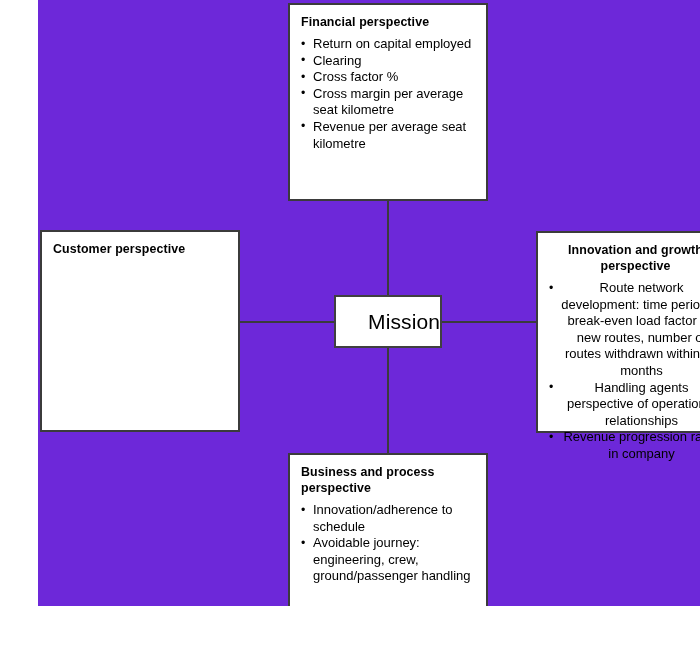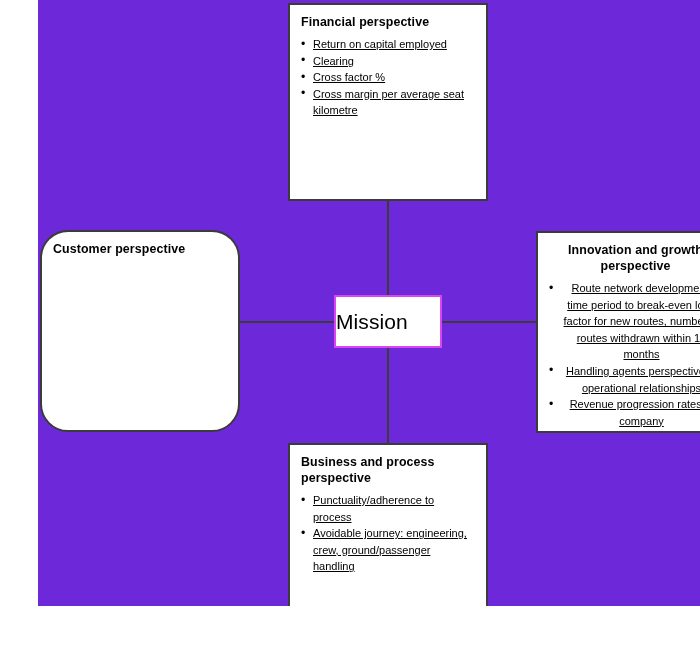--- a/index.html
+++ b/index.html
@@ -43,60 +43,59 @@
     letter-spacing: 0.1px;
     margin: 0 0 6px 0;
   }
   .pbox-list {
     list-style: none;
     margin: 0;
     padding: 0;
   }
   .pbox-list li {
     position: relative;
-    font-size: 11px;
+    font-size: 13px;
     line-height: 16.6px;
     padding-left: 12px;
     margin-bottom: 0px;
-    text-decoration: underline;
   }
   .pbox-list li::before {
     content: "\2022";
     position: absolute;
     left: 0;
     top: -0.5px;
     font-size: 12.4px;
     line-height: 16.6px;
   }
 
   
   #box-financial {
     left: 250px; top: 3px; width: 200px; height: 198px;
   }
   #box-customer {
-    left: 2px; top: 230px; width: 200px; height: 202px; border-radius: 28px;
+    left: 2px; top: 230px; width: 200px; height: 202px;
   }
   #box-innovation {
     left: 498px; top: 231px; width: 199px; height: 202px; text-align: center;
   }
   #box-business {
-    left: 250px; top: 443px; width: 200px; height: 198px;
+    left: 250px; top: 453px; width: 200px; height: 198px;
   }
 
   
   #box-mission {
     position: absolute;
     left: 296px; top: 295px;
     width: 108px; height: 53px;
     box-sizing: border-box;
-    border: 2px solid #d946ef;
+    border: 2px solid #404040;
     background: #ffffff;
     display: flex;
     align-items: center;
-    justify-content: flex-start;
+    justify-content: flex-end;
     z-index: 3;
   }
   #box-mission .mission-label {
     font-size: 21px;
     line-height: 24px;
     font-weight: normal;
     letter-spacing: 0.1px;
   }
 
   
@@ -115,20 +114,21 @@
   <div class="connector horizontal" id="conn-left"></div>
   <div class="connector horizontal" id="conn-right"></div>
 
   <div class="pbox" id="box-financial">
     <div class="pbox-title">Financial perspective</div>
     <ul class="pbox-list">
       <li>Return on capital employed</li>
       <li>Clearing</li>
       <li>Cross factor %</li>
       <li>Cross margin per average seat kilometre</li>
+      <li>Revenue per average seat kilometre</li>
     </ul>
   </div>
 
   <div class="pbox" id="box-customer">
     <div class="pbox-title">Customer perspective</div>
   </div>
 
   <div id="box-mission">
     <span class="mission-label">Mission</span>
   </div>
@@ -138,18 +138,18 @@
     <ul class="pbox-list">
       <li>Route network development: time period to break-even load factor for new routes, number of routes withdrawn within 18 months</li>
       <li>Handling agents perspective of operational relationships</li>
       <li>Revenue progression rates in company</li>
     </ul>
   </div>
 
   <div class="pbox" id="box-business">
     <div class="pbox-title">Business and process perspective</div>
     <ul class="pbox-list">
-      <li>Punctuality/adherence to process</li>
+      <li>Innovation/adherence to schedule</li>
       <li>Avoidable journey: engineering, crew, ground/passenger handling</li>
     </ul>
   </div>
 
 </div>
 
 </body></html>

